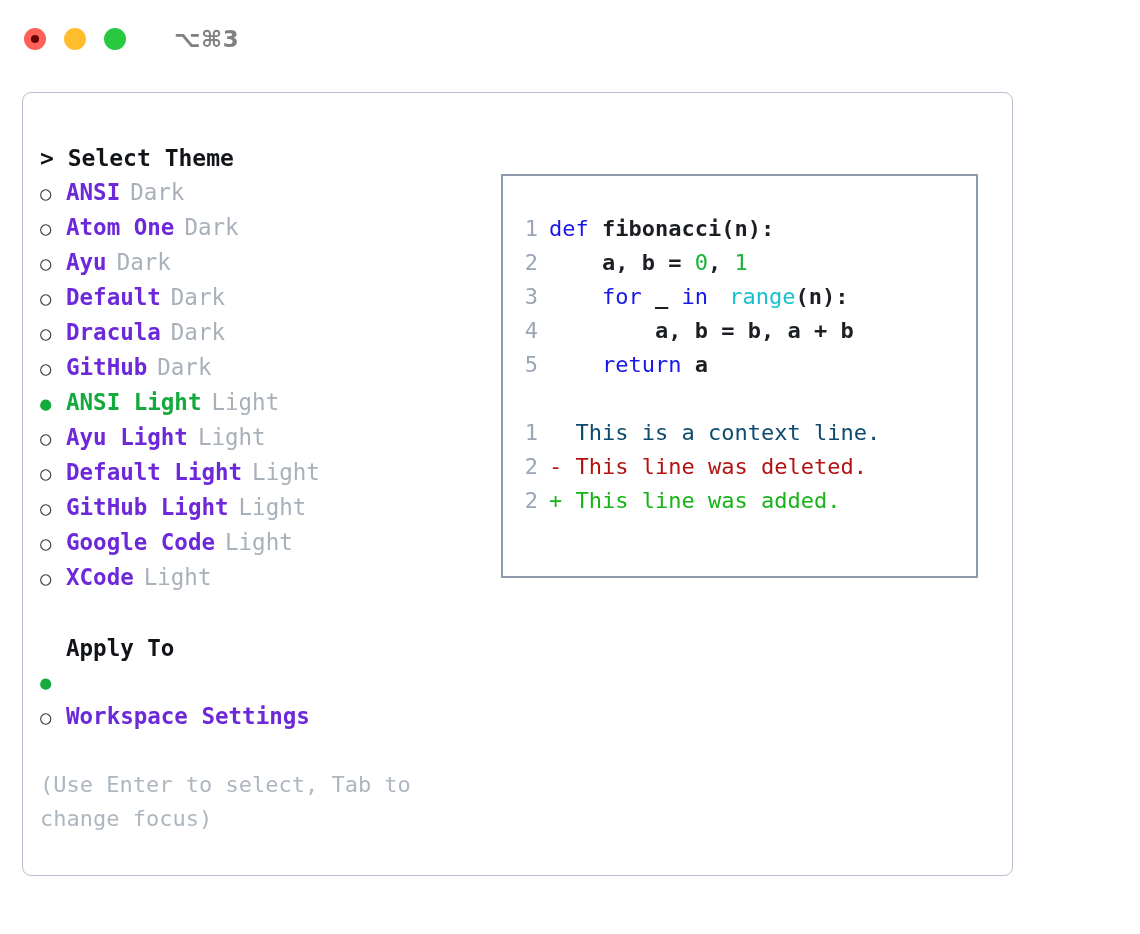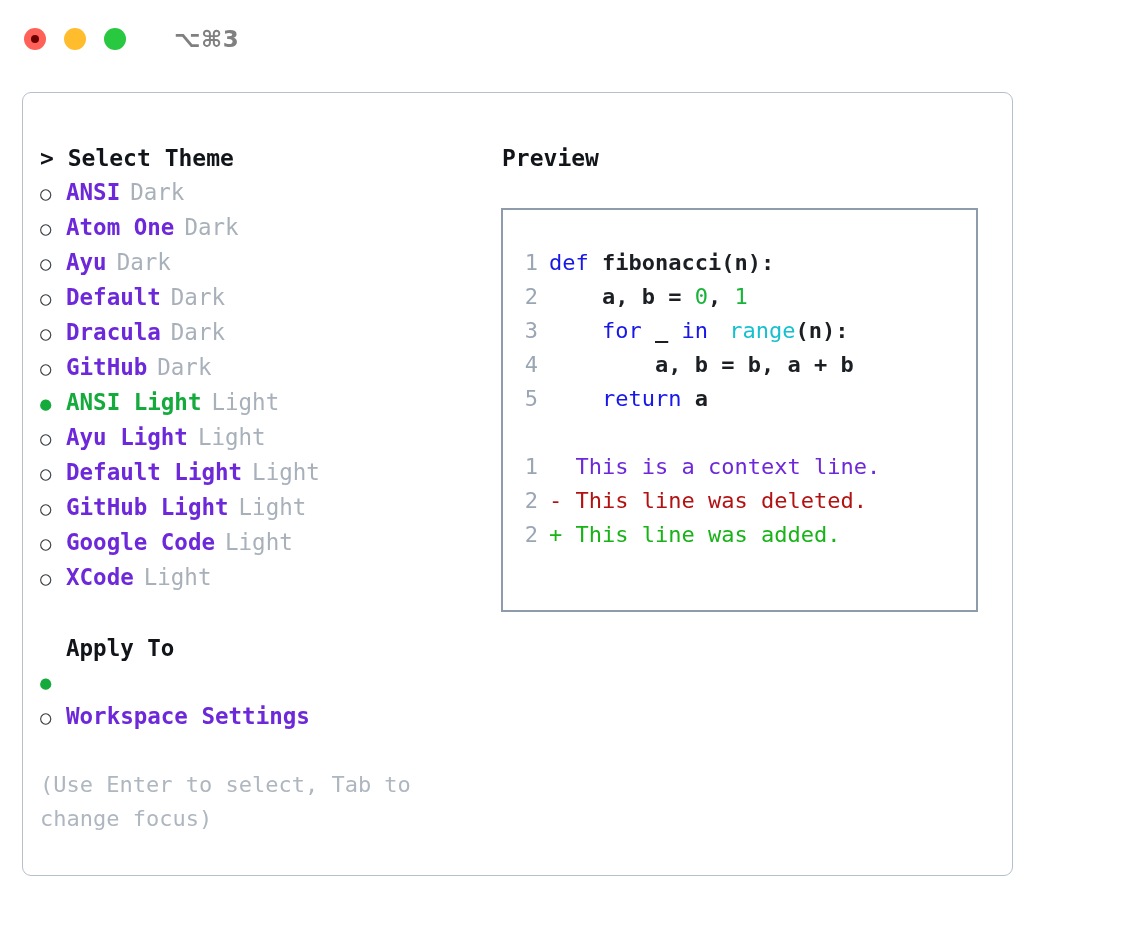--- a/index.html
+++ b/index.html
@@ -186,21 +186,21 @@
     box-sizing: border-box;
   }
   .code-txt { color: #1b1f24; font-weight: bold; }
 
   .kw   { color: #1717e8; }
   .num  { color: #18b43a; }
   .fn   { color: #17c0d0; margin-left: 8px; }
 
   .blank-line { height: 34px; }
 
-  .diff-ctx { color: #6d28d9; }
+  .diff-ctx { color: #0c4a6e; }
   .diff-del { color: #b31212; }
   .diff-add { color: #17b317; }
 </style>
 </head>
 <body>
 
 <div id="window">
 
   <div id="titlebar">
     <div class="traffic-lights">
@@ -241,21 +241,20 @@
 
         <div id="apply-list">
             <div class="opt-row selected"><span class="opt-bullet">●</span></div>
             <div class="opt-row"><span class="opt-bullet">○</span><span class="opt-label">Workspace Settings</span></div>
           </div>
 
         <div id="hint">(Use Enter to select, Tab to change focus)</div>
       </div>
 
       <div id="right-col">
-        <div id="preview-title">Preview</div>
         <div id="preview-box">
           <div id="code-block">
               <div class="code-line"><span class="ln">1</span><span><span class="kw">def</span><span class="code-txt"> fibonacci(n):</span></span></div>
               <div class="code-line"><span class="ln">2</span><span><span class="code-txt">    a, b = </span><span class="num">0</span><span class="code-txt">, </span><span class="num">1</span></span></div>
               <div class="code-line"><span class="ln">3</span><span><span class="code-txt">    </span><span class="kw">for</span><span class="code-txt"> _ </span><span class="kw">in</span><span class="code-txt"> </span><span class="fn">range</span><span class="code-txt">(n):</span></span></div>
               <div class="code-line"><span class="ln">4</span><span><span class="code-txt">        a, b = b, a + b</span></span></div>
               <div class="code-line"><span class="ln">5</span><span><span class="code-txt">    </span><span class="kw">return</span><span class="code-txt"> a</span></span></div>
             </div>
           <div class="blank-line"></div>
           <div id="diff-block">

